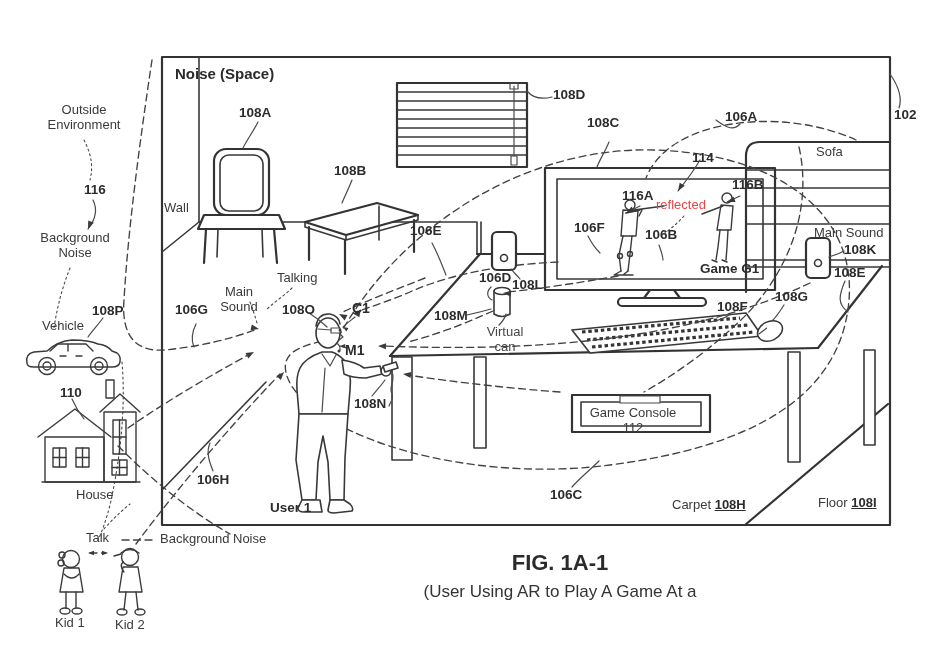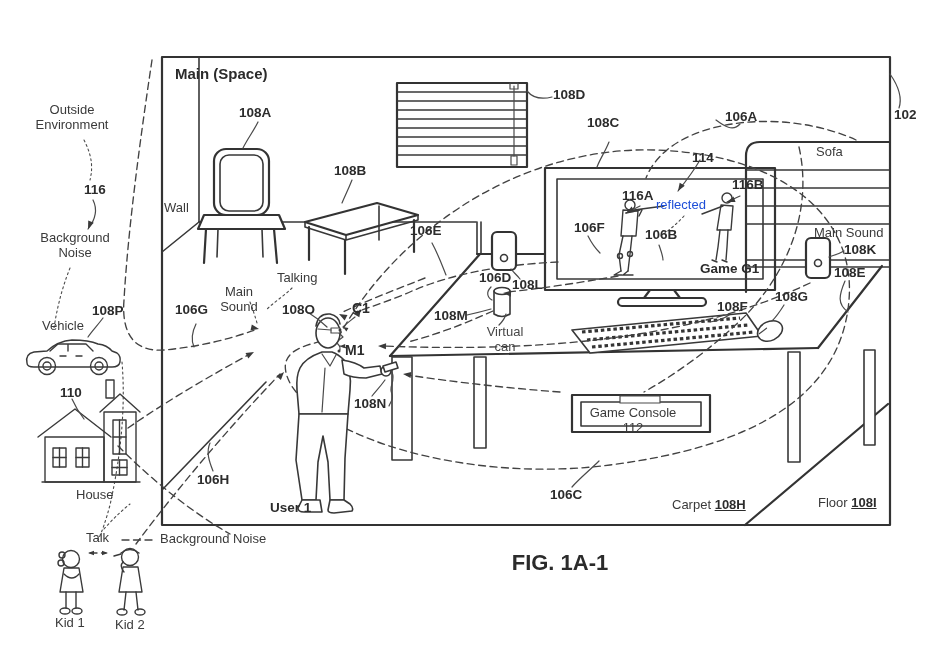--- a/index.html
+++ b/index.html
@@ -288,29 +288,29 @@
     <polygon class="ah" points="0,0 -8,3 -8,-3" transform="translate(727,202) rotate(160)"></polygon>
     <polygon class="ah" points="0,0 -8,3 -8,-3" transform="translate(88,229) rotate(112)"></polygon>
     <polygon class="ah" points="0,0 -8,3 -8,-3" transform="translate(284,372) rotate(-48)"></polygon>
     <polygon class="ah" points="0,0 -8,3 -8,-3" transform="translate(108,553) rotate(0) scale(0.75)"></polygon>
     <polygon class="ah" points="0,0 -8,3 -8,-3" transform="translate(88,553) rotate(180) scale(0.75)"></polygon>
     <polygon class="ah" points="0,0 -8,3 -8,-3" transform="translate(343,327) rotate(212) scale(0.65)"></polygon>
     <polygon class="ah" points="0,0 -8,3 -8,-3" transform="translate(340,346) rotate(180) scale(0.65)"></polygon>
   </g>
 </svg>
 
-<div class="lbl title" style="left:175px;top:65px;">Main (Space)</div>
+<div class="lbl title" style="left:175px;top:65px;">Noise (Space)</div>
 <div class="lbl" style="left:164px;top:200px;">Wall</div>
 <div class="lbl ref" style="left:239px;top:105px;">108A</div>
 <div class="lbl ref" style="left:334px;top:163px;">108B</div>
 <div class="lbl ref" style="left:553px;top:87px;">108D</div>
 <div class="lbl ref" style="left:587px;top:115px;">108C</div>
 <div class="lbl ref" style="left:692px;top:150px;">114</div>
 <div class="lbl ref" style="left:622px;top:188px;">116A</div>
-<div class="lbl" style="left:656px;top:197px;color:#1d4ed8;">reflected</div>
+<div class="lbl" style="left:656px;top:197px;color:#ef4444;">reflected</div>
 <div class="lbl ref" style="left:732px;top:177px;">116B</div>
 <div class="lbl ref" style="left:574px;top:220px;">106F</div>
 <div class="lbl ref" style="left:645px;top:227px;">106B</div>
 <div class="lbl b" style="left:700px;top:261px;font-size:13.5px;">Game G1</div>
 
 <div class="lbl ref" style="left:894px;top:107px;">102</div>
 <div class="lbl ref" style="left:725px;top:109px;">106A</div>
 <div class="lbl" style="left:816px;top:144px;">Sofa</div>
 <div class="lbl" style="left:814px;top:225px;">Main Sound</div>
 <div class="lbl ref" style="left:844px;top:242px;">108K</div>
@@ -332,27 +332,28 @@
 <div class="lbl ref" style="left:354px;top:396px;">108N</div>
 <div class="lbl ref" style="left:175px;top:302px;">106G</div>
 <div class="lbl ref" style="left:197px;top:472px;">106H</div>
 <div class="lbl ref" style="left:550px;top:487px;">106C</div>
 <div class="lbl b" style="left:270px;top:500px;font-size:13.5px;">User 1</div>
 
 <div class="lbl" style="left:581px;top:405px;width:104px;text-align:center;white-space:normal;">Game Console 112</div>
 <div class="lbl" style="left:672px;top:497px;"><span>Carpet</span> <span class="b u">108H</span></div>
 <div class="lbl" style="left:818px;top:495px;"><span>Floor</span> <span class="b u">108I</span></div>
 
-<div class="lbl wrap" style="left:20px;top:102px;width:104px;">Outside Environment</div>
+<div class="lbl wrap" style="left:32px;top:102px;width:104px;">Outside Environment</div>
 <div class="lbl ref" style="left:84px;top:182px;">116</div>
 <div class="lbl wrap" style="left:30px;top:230px;width:90px;">Background Noise</div>
 <div class="lbl" style="left:42px;top:318px;">Vehicle</div>
 <div class="lbl ref" style="left:92px;top:303px;">108P</div>
 <div class="lbl ref" style="left:60px;top:385px;">110</div>
 <div class="lbl" style="left:76px;top:487px;">House</div>
 <div class="lbl" style="left:86px;top:530px;">Talk</div>
 <div class="lbl" style="left:160px;top:531px;">Background Noise</div>
 <div class="lbl" style="left:55px;top:615px;">Kid 1</div>
 <div class="lbl" style="left:115px;top:617px;">Kid 2</div>
 
 <div class="lbl fig-title" style="left:360px;top:550px;width:400px;">FIG. 1A-1</div>
+<div class="lbl fig-sub" style="left:330px;top:582px;width:460px;">(User Using AR to Play A Game At a</div>
 
 </div>
 
 </body></html>

